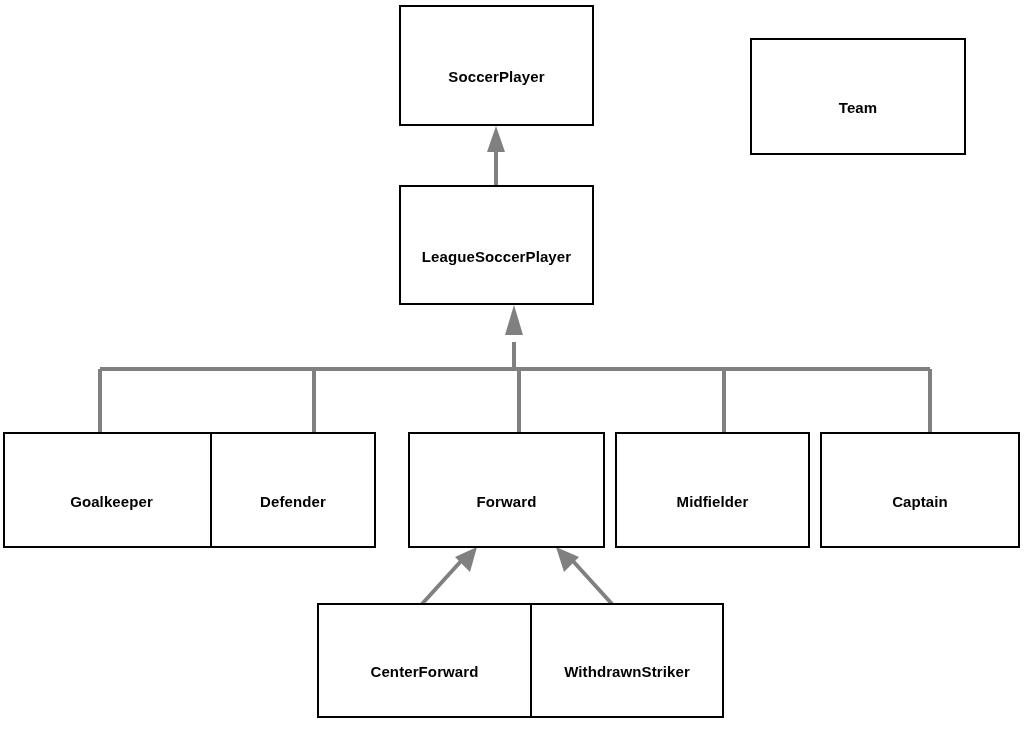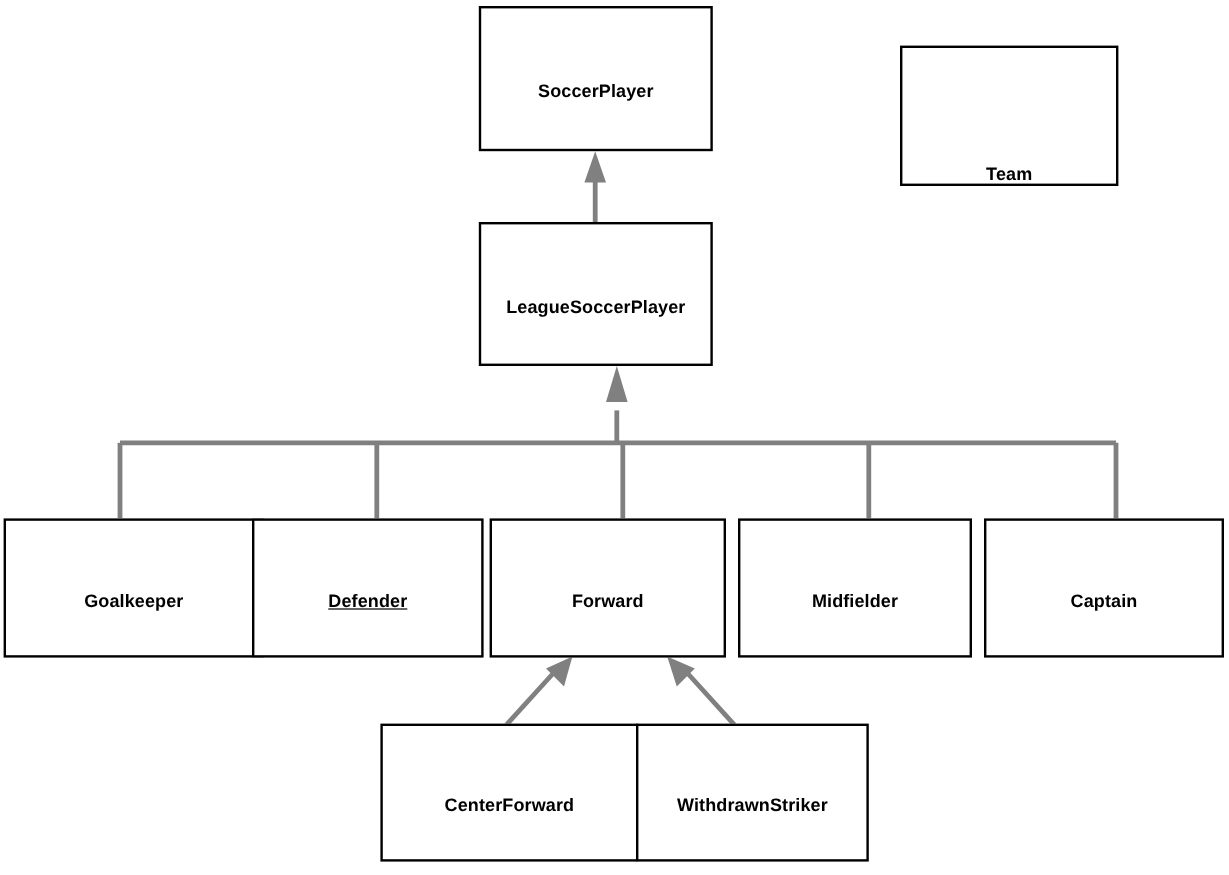--- a/index.html
+++ b/index.html
@@ -80,33 +80,33 @@
       <line x1="612" y1="604" x2="572" y2="560" stroke="#808080" stroke-width="4"></line>
       <polygon points="556,547 579,557 564,572" fill="#808080"></polygon>
     </g>
 
   </svg>
 
   <div class="node" style="left:399px; top:5px; width:195px; height:121px;">
     <span class="node-label">SoccerPlayer</span>
   </div>
 
-  <div class="node" style="left:750px; top:38px; width:182px; height:117px;align-items:flex-end;">
+  <div class="node" style="left:750px; top:38px; width:216px; height:117px;">
     <span class="node-label">Team</span>
   </div>
 
   <div class="node" style="left:399px; top:185px; width:195px; height:120px;">
     <span class="node-label">LeagueSoccerPlayer</span>
   </div>
 
   <div class="node" style="left:3px; top:432px; width:217px; height:116px;">
     <span class="node-label">Goalkeeper</span>
   </div>
 
-  <div class="node" style="left:210px; top:432px; width:193px; height:116px;text-decoration:underline;">
+  <div class="node" style="left:210px; top:432px; width:166px; height:116px;">
     <span class="node-label">Defender</span>
   </div>
 
   <div class="node" style="left:408px; top:432px; width:197px; height:116px;">
     <span class="node-label">Forward</span>
   </div>
 
   <div class="node" style="left:615px; top:432px; width:195px; height:116px;">
     <span class="node-label">Midfielder</span>
   </div>

